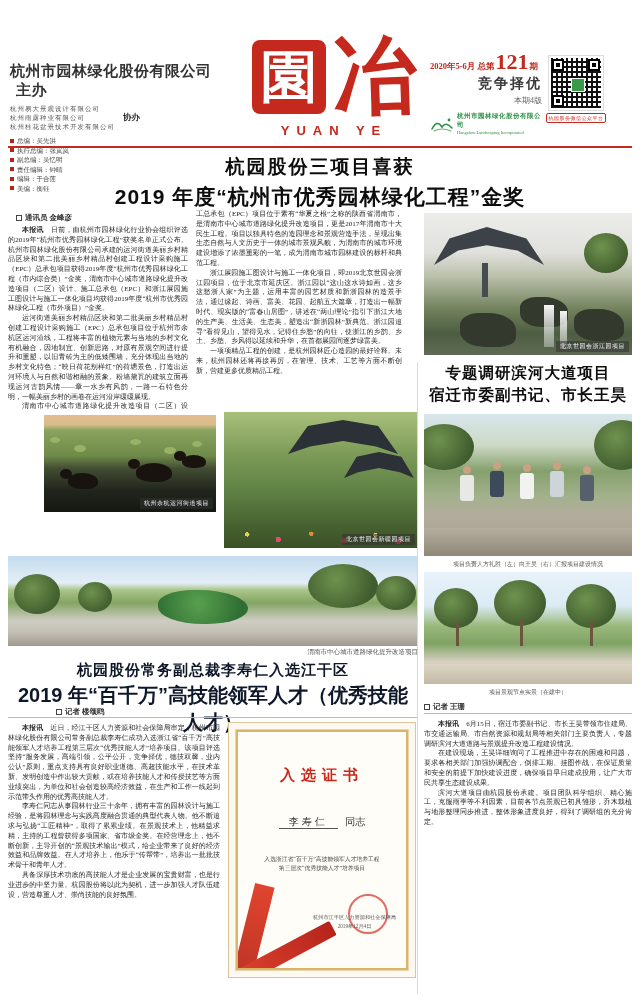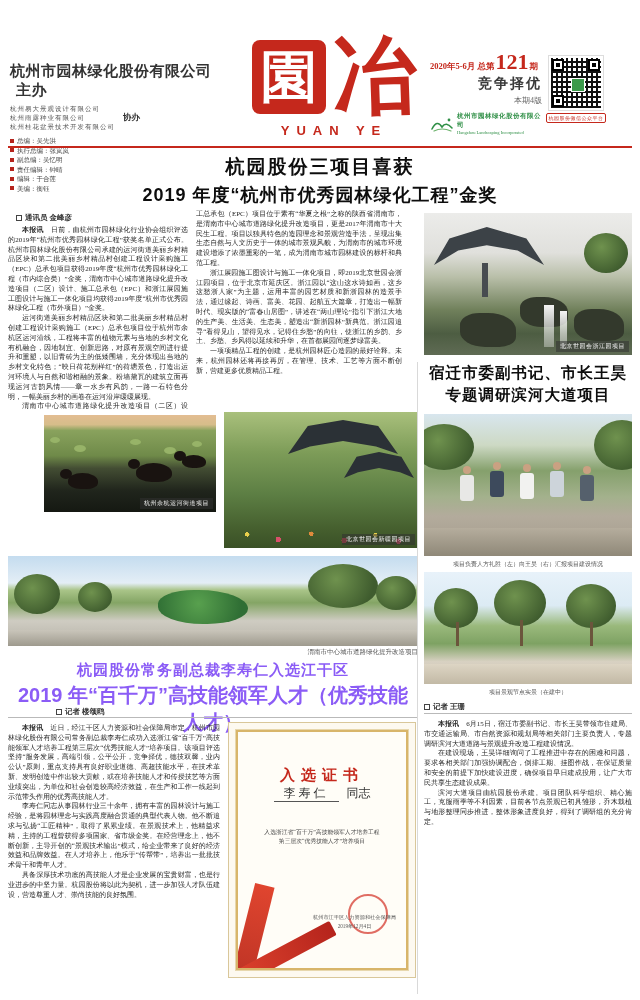--- a/index.html
+++ b/index.html
@@ -47,21 +47,21 @@
   .qrm { position:absolute; width:12px; height:12px; border:2px solid #000; background:#fff;}
   .qrm::after{content:""; position:absolute; left:2px; top:2px; width:4px; height:4px; background:#000;}
   .qrm.tl{left:1px;top:1px}.qrm.tr{right:1px;top:1px}.qrm.bl{left:1px;bottom:1px}
   .qr-center{position:absolute;left:20px;top:20px;width:14px;height:14px;background:#3a9a4a;border:1px solid #fff;}
   .qr-caption { margin-top:3px; border:1px solid #c5281c; border-radius:2px; color:#c5281c;
      font-size:5px; text-align:center; padding:1px 0; letter-spacing:.5px;}
   
   .headline1 { position:absolute; left:8px; top:154px; width:624px; text-align:center;
      font-family:"Liberation Sans","DejaVu Sans",sans-serif; font-weight:bold; color:#0d0d0d;}
   .headline1 .l1 { font-size:19px; letter-spacing:2px;}
-  .headline1 .l2 { font-size:18px; letter-spacing:1px; margin-top:3px;}
+  .headline1 .l2 { font-size:21px; letter-spacing:1px; margin-top:3px;}
   
   .byline { font-size:7.5px; font-weight:bold; color:#333; display:flex; align-items:center; gap:3px;
      font-family:"Liberation Sans","DejaVu Sans",sans-serif;}
   .byline .box { width:6px; height:6px; border:1px solid #444; display:inline-block;}
   .byline-rule { position:absolute; height:1px; background:#b9b9b9; }
   
   .tcol { position:absolute; overflow:hidden; text-align:justify; }
   .tcol p { font-size:7px; line-height:9.8px; text-indent:2em; color:#272727;}
   .tcol p b { font-weight:bold; }
   
@@ -91,33 +91,33 @@
   .fall { position:absolute; background:linear-gradient(180deg,rgba(255,255,255,.95),rgba(255,255,255,.35)); }
   .rock { position:absolute; background:#33392c; border-radius:35% 50% 30% 45%;}
   .photoPpl { background:linear-gradient(180deg,#d8e6ee 0%,#cdd9c4 22%,#85a06c 40%,#a3b18c 58%,#b3ab9c 72%,#a39a8a 100%);}
   .person { position:absolute; }
   .person .hd { width:8px; height:8px; border-radius:50%; background:#caa182; margin:0 auto;}
   .person .bd { width:14px; height:26px; border-radius:3px; margin-top:1px;}
   .photoPark { background:linear-gradient(180deg,#e8f2fa 0%,#dcebf4 30%,#9ab97c 48%,#7ea263 64%,#d8d1c2 80%,#c9c0af 100%);}
   .capline { position:absolute; font-size:6.5px; color:#555; }
   
   .headline2 { position:absolute; left:8px; top:661px; width:410px; text-align:center;
-     font-family:"Liberation Sans","DejaVu Sans",sans-serif; font-weight:bold; color:#8b5cf6;}
+     font-family:"Liberation Sans","DejaVu Sans",sans-serif; font-weight:bold; color:#0f172a;}
   .headline2 .l1{font-size:15px; letter-spacing:1px;} .headline2 .l2{font-size:20px; margin-top:2px;}
   .headline3 { position:absolute; left:424px; top:362px; width:208px; text-align:center;
      font-family:"Liberation Sans","DejaVu Sans",sans-serif; font-weight:bold; color:#0d0d0d;}
   .headline3 div{font-size:15.5px; letter-spacing:1px; line-height:22px;}
   .vsep { position:absolute; left:417px; top:362px; width:1px; height:632px; background:#d9d9d9;}
   
   .cert { position:absolute; left:228px; top:722px; width:188px; height:256px;
      background:#fdf9f0; border:1px solid #d9c79a; padding:7px; }
   .cert-inner { position:relative; width:100%; height:100%; border:2px solid #d8b56a; outline:1px solid #e7d7ad;
      background:#fffdf7; text-align:center; overflow:hidden;}
   .cert-title { margin-top:34px; color:#c5281c; font-size:15px; font-weight:bold; letter-spacing:6px;}
-  .cert-name { font-size:12px; color:#333;}
+  .cert-name { margin-top:30px; font-size:10px; color:#333;}
   .cert-name .nm { border-bottom:1px solid #555; padding:0 10px 1px; letter-spacing:3px;}
   .cert-name .sfx { margin-left:5px;}
   .cert-body { margin-top:26px; font-size:5.8px; color:#444; line-height:9px; padding:0 10px;}
   .cert-issuer { position:absolute; right:10px; bottom:38px; font-size:5.2px; color:#555; text-align:center; z-index:2;}
   .cert-issuer .dt { margin-top:2px;}
   .stamp { position:absolute; right:18px; bottom:34px; width:40px; height:40px; border:2px solid rgba(214,60,50,.75);
      border-radius:50%; z-index:1; }
   .ribbon1 { position:absolute; left:-18px; bottom:4px; width:120px; height:16px;
      background:linear-gradient(90deg,#e0452f,#b5241c); transform:rotate(-28deg); border-radius:2px;}
   .ribbon2 { position:absolute; left:6px; bottom:-6px; width:20px; height:90px;
@@ -304,22 +304,22 @@
     <div class="rock" style="left:96px;top:84px;width:48px;height:30px;"></div>
     <div class="rock" style="left:150px;top:96px;width:50px;height:32px;"></div>
     <div class="rock" style="left:36px;top:100px;width:56px;height:34px;"></div>
     <div class="fall" style="left:120px;top:92px;width:10px;height:42px;"></div>
     <div class="fall" style="left:136px;top:98px;width:7px;height:38px;"></div>
     <div class="treeblob" style="left:160px;top:20px;width:44px;height:40px;"></div>
     <div class="pcap">北京世园会浙江园项目</div>
   </div>
 
   <div class="headline3">
+    <div>专题调研滨河大道项目</div>
     <div>宿迁市委副书记、市长王昊</div>
-    <div>专题调研滨河大道项目</div>
   </div>
 
   <div class="photo photoPpl" style="left:424px;top:414px;width:208px;height:142px;">
     <div class="treeblob" style="left:-10px;top:10px;width:60px;height:46px;"></div>
     <div class="treeblob" style="left:170px;top:6px;width:56px;height:50px;"></div>
     <div class="person" style="left:36px;top:52px;">
         <div class="hd"></div>
         <div class="bd" style="background:#e8e8e6;"></div>
       </div>
     <div class="person" style="left:66px;top:48px;">

